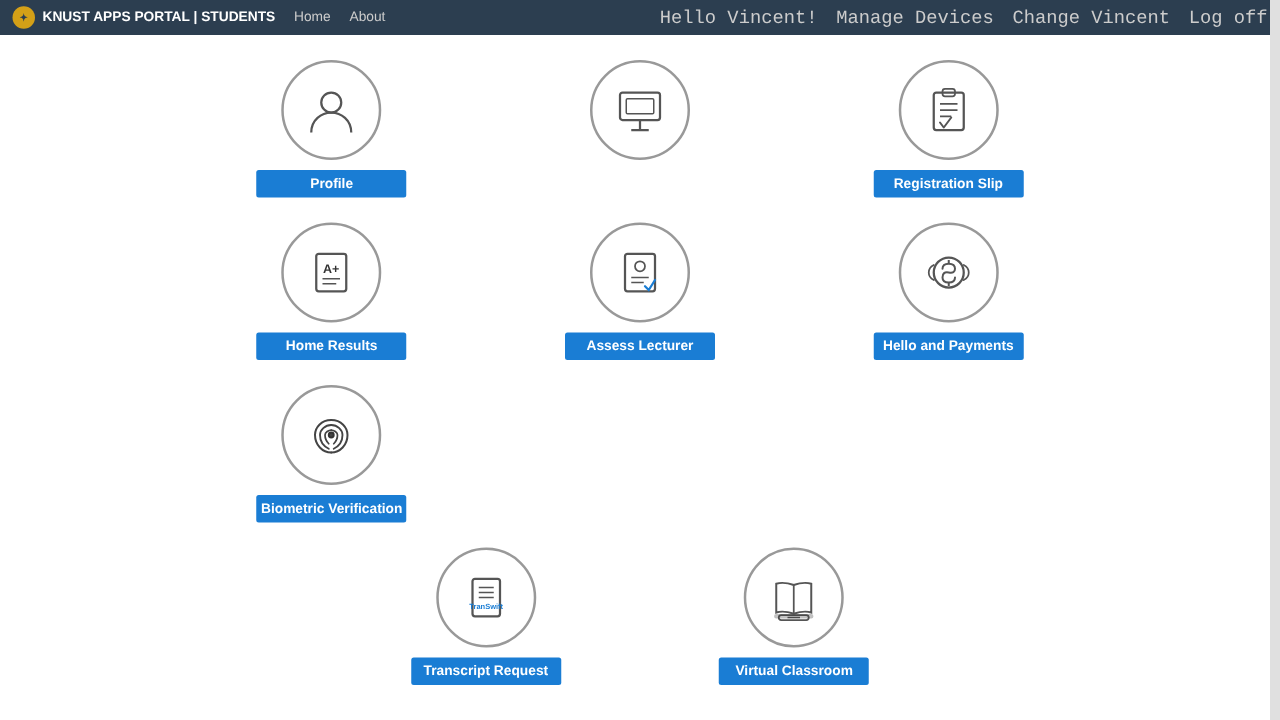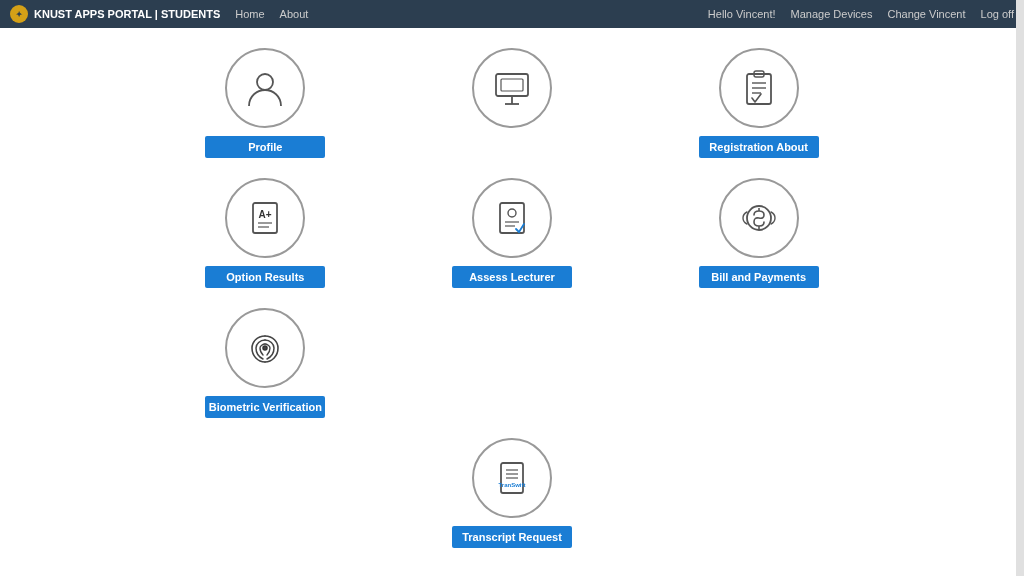--- a/index.html
+++ b/index.html
@@ -42,21 +42,21 @@
       color: #ccc;
       font-size: 11px;
       cursor: pointer;
       text-decoration: none;
     }
     .navbar-right {
       display: flex;
       align-items: center;
       gap: 15px;
     }
-    .navbar-right .nav-link { color: #ccc; font-size: 11px; }
+    .navbar-right .nav-link { color: #ccc; font-size: 15px; font-family: Liberation Mono, monospace; }
 
     
     .main-content {
       background: #fff;
       padding: 20px 80px;
       height: calc(576px - 28px);
       overflow-y: auto;
     }
 
     
@@ -175,33 +175,33 @@
       <div class="icon-circle">
         <svg viewBox="0 0 44 44">
           <rect x="10" y="8" width="24" height="30" rx="2" stroke="#555" stroke-width="1.8" fill="none"></rect>
           <line x1="15" y1="17" x2="29" y2="17" stroke="#555" stroke-width="1.4"></line>
           <line x1="15" y1="22" x2="29" y2="22" stroke="#555" stroke-width="1.4"></line>
           <line x1="15" y1="27" x2="24" y2="27" stroke="#555" stroke-width="1.4"></line>
           <rect x="17" y="5" width="10" height="6" rx="2" stroke="#555" stroke-width="1.4" fill="none"></rect>
           <polyline points="15,32 18,36 24,28" stroke="#555" stroke-width="1.6" fill="none" stroke-linecap="round" stroke-linejoin="round"></polyline>
         </svg>
       </div>
-      <button class="portal-btn">Registration About</button>
+      <button class="portal-btn">Registration Slip</button>
     </div>
 
     <div class="portal-item">
       <div class="icon-circle">
         <svg viewBox="0 0 44 44">
           <rect x="10" y="7" width="24" height="30" rx="2" stroke="#555" stroke-width="1.8" fill="none"></rect>
           <text x="22" y="22" text-anchor="middle" font-size="10" font-weight="bold" fill="#333" stroke="none">A+</text>
           <line x1="15" y1="27" x2="29" y2="27" stroke="#555" stroke-width="1.2"></line>
           <line x1="15" y1="31" x2="26" y2="31" stroke="#555" stroke-width="1.2"></line>
         </svg>
       </div>
-      <button class="portal-btn">Option Results</button>
+      <button class="portal-btn">Home Results</button>
     </div>
 
     <div class="portal-item">
       <div class="icon-circle">
         <svg viewBox="0 0 44 44">
           <rect x="10" y="7" width="24" height="30" rx="2" stroke="#555" stroke-width="1.8" fill="none"></rect>
           <circle cx="22" cy="17" r="4" stroke="#555" stroke-width="1.4" fill="none"></circle>
           <line x1="15" y1="26" x2="29" y2="26" stroke="#555" stroke-width="1.2"></line>
           <line x1="15" y1="30" x2="25" y2="30" stroke="#555" stroke-width="1.2"></line>
           <polyline points="26,33 29,36 34,28" stroke="#1a7dd4" stroke-width="1.8" fill="none" stroke-linecap="round"></polyline>
@@ -215,21 +215,21 @@
         <svg viewBox="0 0 44 44">
           <circle cx="22" cy="22" r="12" stroke="#555" stroke-width="1.8" fill="none"></circle>
           <path d="M17 19 Q17 15 22 15 Q27 15 27 19 Q27 23 22 22 Q17 21 17 26 Q17 30 22 30 Q27 30 27 26" stroke="#555" stroke-width="1.6" fill="none" stroke-linecap="round"></path>
           <line x1="22" y1="12" x2="22" y2="15" stroke="#555" stroke-width="1.6"></line>
           <line x1="22" y1="30" x2="22" y2="33" stroke="#555" stroke-width="1.6"></line>
 
           <path d="M10 28 Q6 26 6 22 Q6 18 10 16" stroke="#555" stroke-width="1.4" fill="none" stroke-linecap="round"></path>
           <path d="M34 28 Q38 26 38 22 Q38 18 34 16" stroke="#555" stroke-width="1.4" fill="none" stroke-linecap="round"></path>
         </svg>
       </div>
-      <button class="portal-btn">Bill and Payments</button>
+      <button class="portal-btn">Hello and Payments</button>
     </div>
 
     <div class="portal-item">
       <div class="icon-circle">
         <svg viewBox="0 0 44 44">
           <path d="M22 10 C14 10 9 16 9 22 C9 30 15 36 22 36" stroke="#444" stroke-width="1.6" fill="none" stroke-linecap="round"></path>
           <path d="M22 14 C17 14 13 18 13 22 C13 27 16 31 20 33" stroke="#444" stroke-width="1.5" fill="none" stroke-linecap="round"></path>
           <path d="M22 18 C20 18 17 20 17 22 C17 25 18 27 20 29" stroke="#444" stroke-width="1.4" fill="none" stroke-linecap="round"></path>
           <path d="M22 10 C30 10 35 16 35 22 C35 30 29 36 22 36" stroke="#444" stroke-width="1.6" fill="none" stroke-linecap="round"></path>
           <path d="M22 14 C27 14 31 18 31 22 C31 27 28 31 24 33" stroke="#444" stroke-width="1.5" fill="none" stroke-linecap="round"></path>
@@ -251,20 +251,33 @@
           <rect x="11" y="7" width="22" height="30" rx="2" stroke="#555" stroke-width="1.8" fill="none"></rect>
           <line x1="16" y1="14" x2="28" y2="14" stroke="#555" stroke-width="1.2"></line>
           <line x1="16" y1="18" x2="28" y2="18" stroke="#555" stroke-width="1.2"></line>
           <line x1="16" y1="22" x2="28" y2="22" stroke="#555" stroke-width="1.2"></line>
           <text x="22" y="31" text-anchor="middle" font-size="6" fill="#1a7dd4" stroke="none" font-weight="bold">TranSwift</text>
         </svg>
       </div>
       <button class="portal-btn">Transcript Request</button>
     </div>
 
+    <div class="portal-item">
+      <div class="icon-circle">
+        <svg viewBox="0 0 44 44">
+          <path d="M22 12 C22 12 14 9 8 11 L8 34 C14 32 22 35 22 35 C22 35 30 32 36 34 L36 11 C30 9 22 12 22 12 Z" stroke="#555" stroke-width="1.6" fill="none"></path>
+          <line x1="22" y1="12" x2="22" y2="35" stroke="#555" stroke-width="1.4"></line>
+          <rect x="10" y="36" width="24" height="4" rx="2" stroke="#555" stroke-width="1.4" fill="none"></rect>
+          <line x1="17" y1="38" x2="27" y2="38" stroke="#555" stroke-width="1.2"></line>
+
+          <rect x="7" y="36" width="30" height="2" rx="1" fill="#555" opacity="0.3"></rect>
+        </svg>
+      </div>
+      <button class="portal-btn">Virtual Classroom</button>
+    </div>
 
   </div>
 </div>
 
 <style>
   body::after {
     content: '';
     position: fixed;
     right: 0; top: 0; bottom: 0;
     width: 8px;

